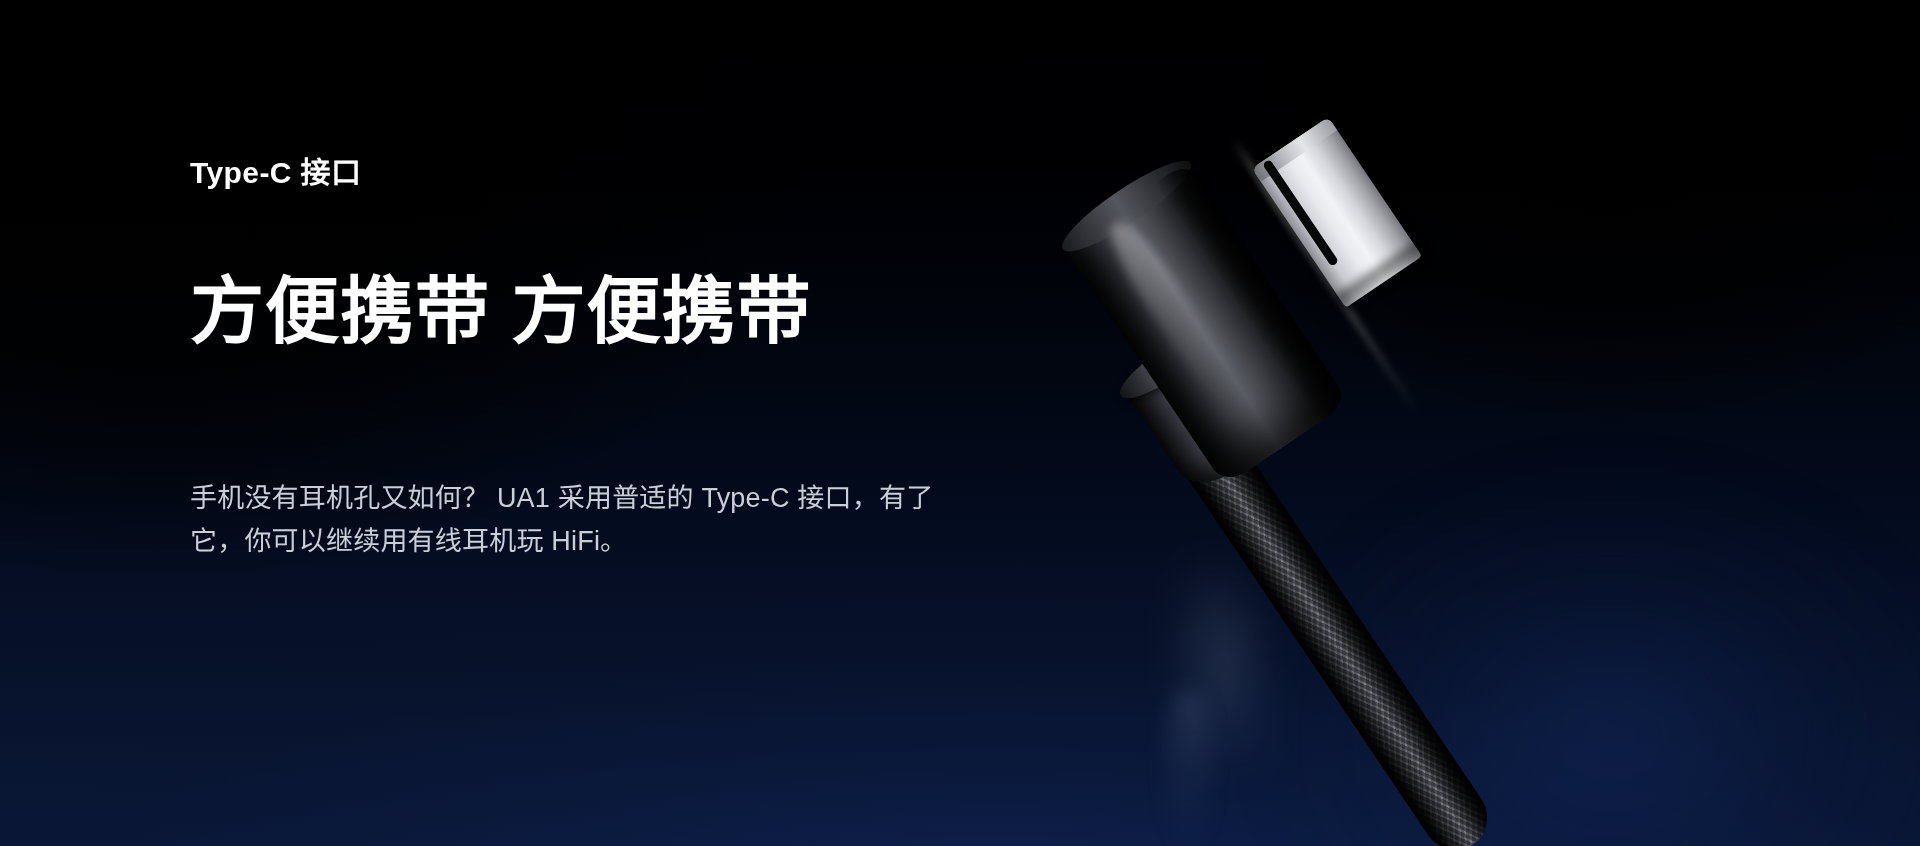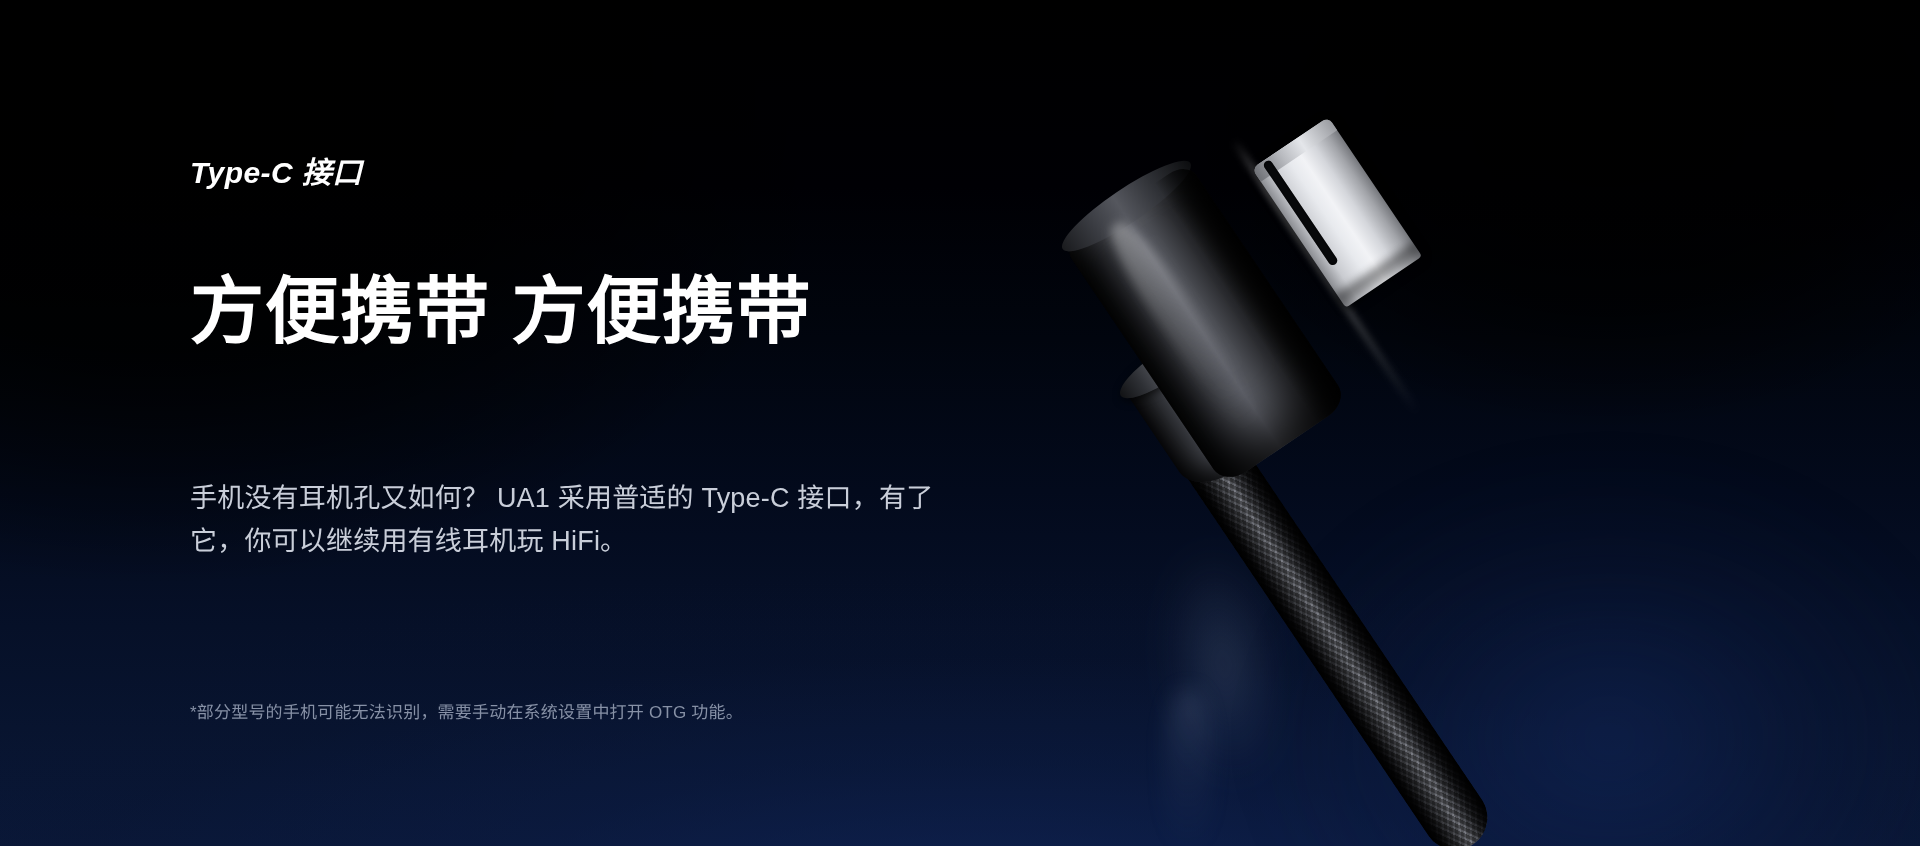--- a/index.html
+++ b/index.html
@@ -113,21 +113,20 @@
 
   .eyebrow {
     position: absolute;
     top: 148px;
     left: 0;
     font-size: 30px;
     font-weight: 700;
     letter-spacing: 0.4px;
     color: #ffffff;
     white-space: nowrap;
-    font-style: italic;
   }
 
   .headline {
     position: absolute;
     top: 224px;
     left: 0;
     font-size: 74px;
     font-weight: 700;
     letter-spacing: 1px;
     line-height: 1.04;
@@ -417,21 +416,20 @@
   <div class="bg-smudge"></div>
   <div class="bg-smudge-stem"></div>
 
   <div class="content">
     <div class="eyebrow">Type-C 接口</div>
 
     <h1 class="headline">方便携带 方便携带</h1>
 
     <p class="body-copy">手机没有耳机孔又如何？ UA1 采用普适的 Type-C 接口，有了它，你可以继续用有线耳机玩 HiFi。</p>
 
-    <div class="footnote">*部分型号的手机可能无法识别，需要手动在系统设置中打开 OTG 功能。</div>
   </div>
 
   <div class="product">
 
     <div class="cable">
       <div class="cable-body"></div>
       <div class="cable-weave"></div>
       <div class="cable-shade"></div>
     </div>
 

